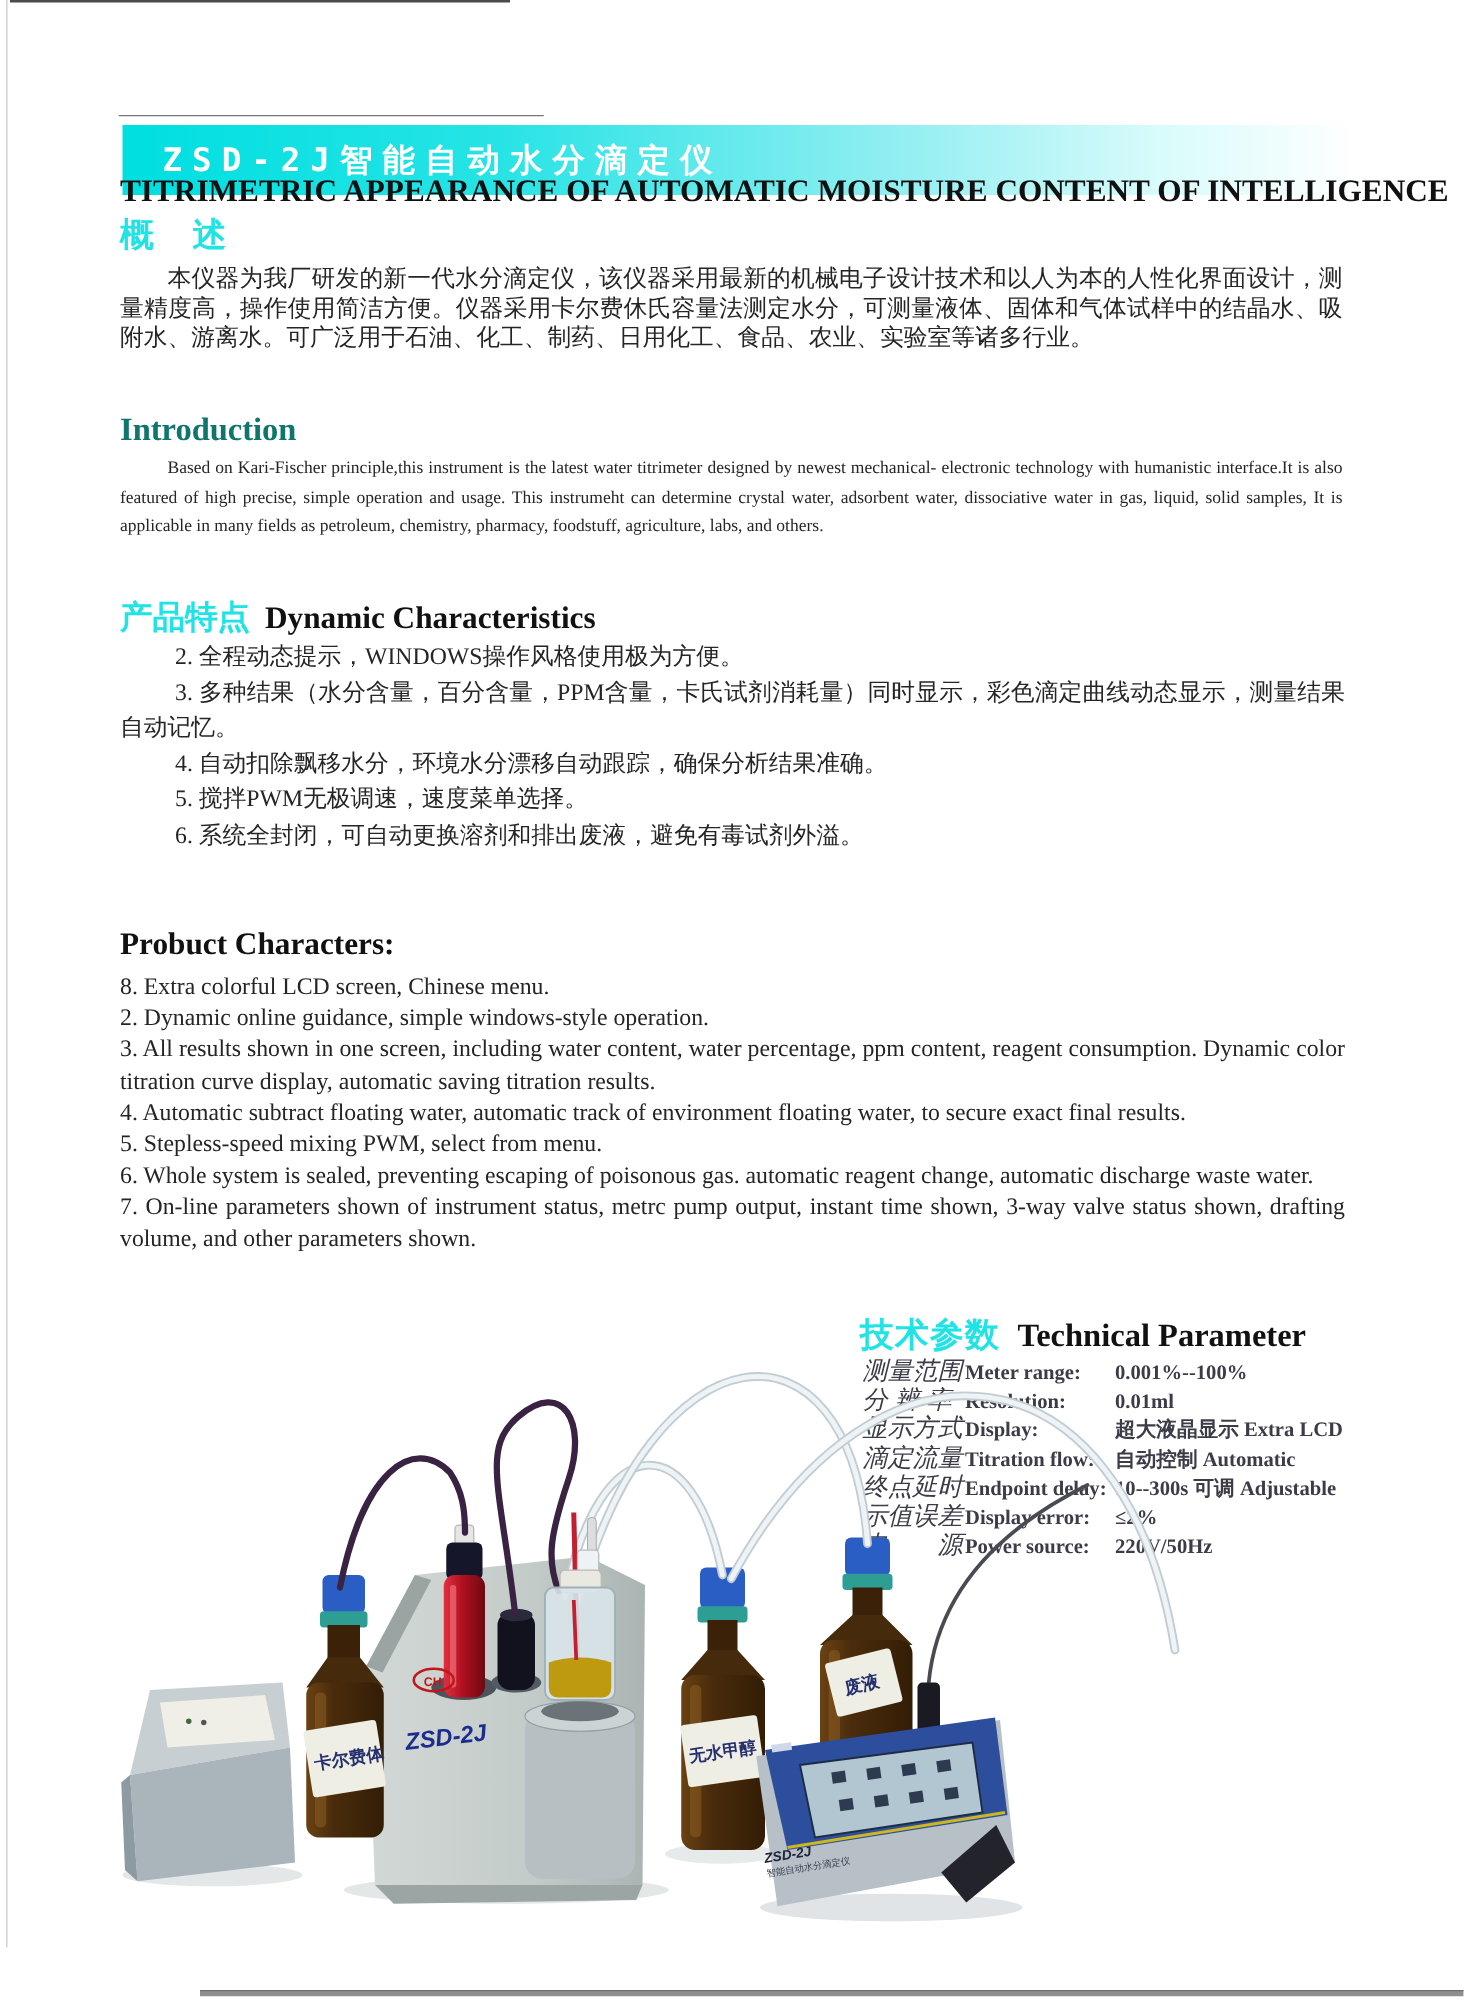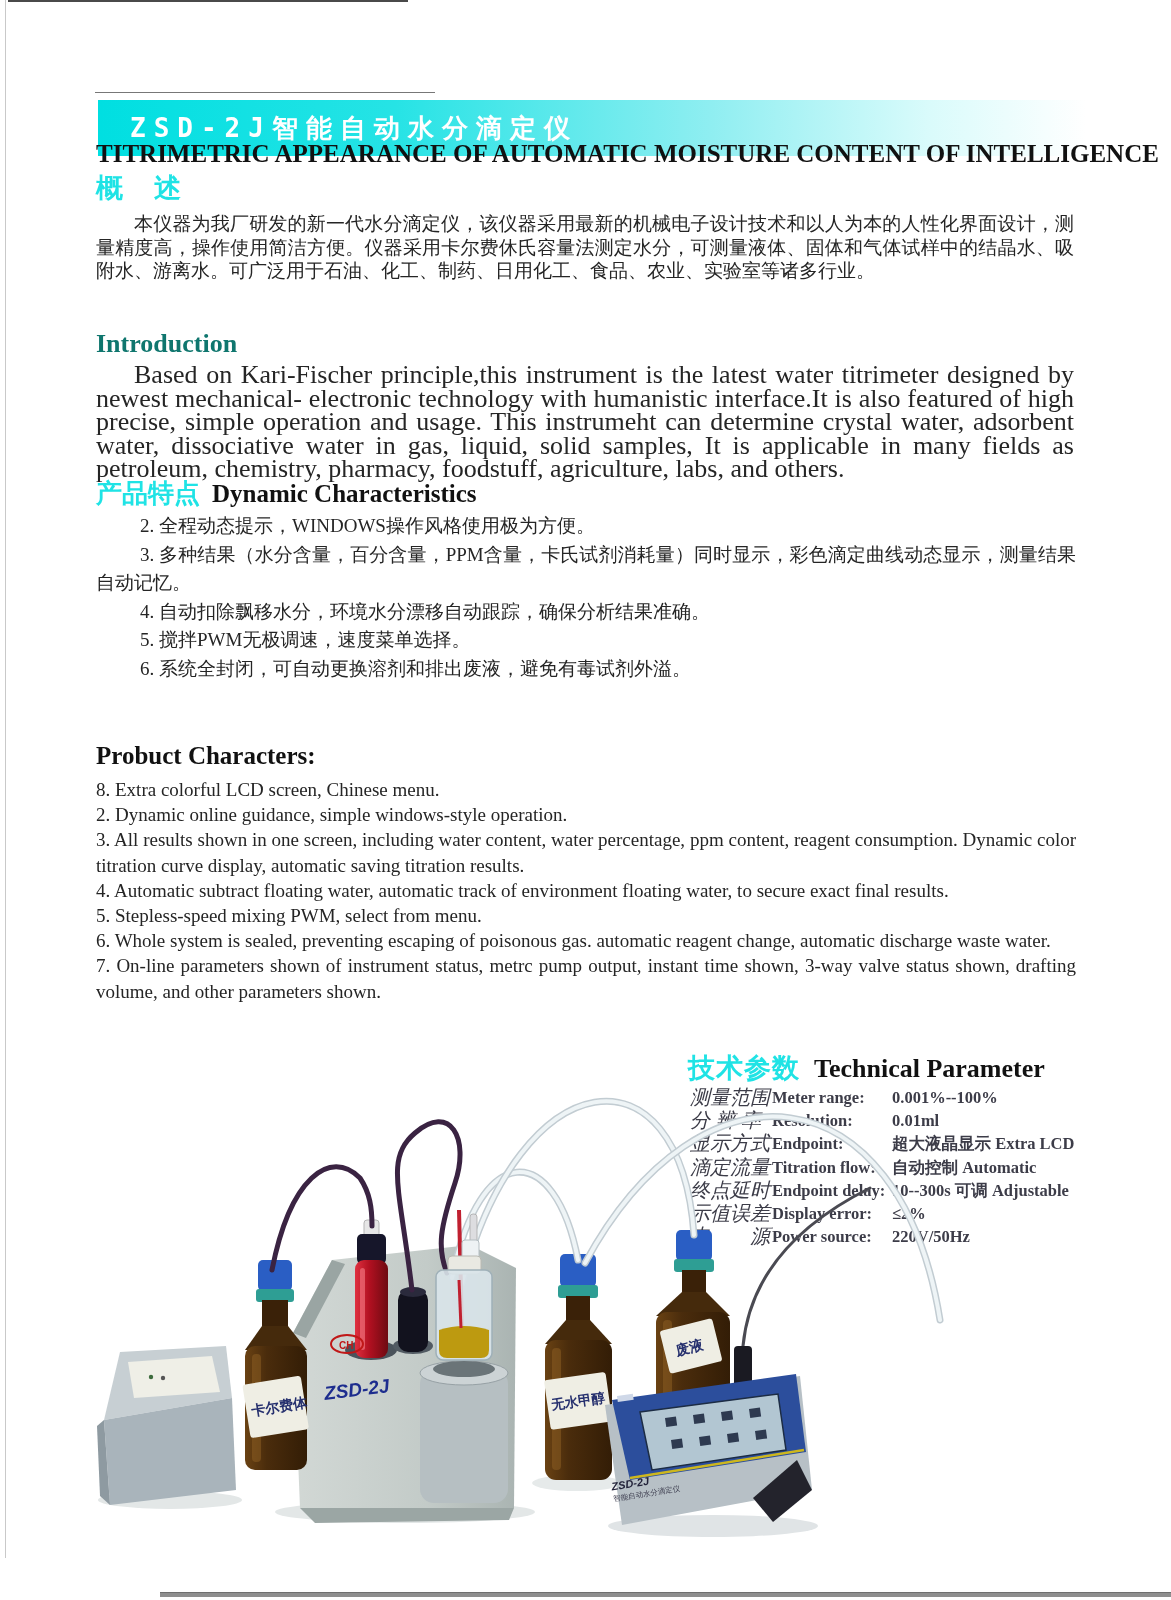--- a/index.html
+++ b/index.html
@@ -17,21 +17,21 @@
           display:flex;align-items:center;}
   .banner-text{padding-left:32px;font-family:"DejaVu Sans Mono","Liberation Sans",sans-serif;
           font-size:26px;font-weight:bold;color:#ffffff;letter-spacing:8px;white-space:nowrap;}
   .main-title{left:96px;top:140px;width:980px;font-size:25px;font-weight:bold;letter-spacing:0px;white-space:nowrap;color:#111;}
   .cyan{color:#1fe3e5;}
   .h-cn{font-family:"Liberation Sans","DejaVu Sans",sans-serif;font-weight:bold;}
   .overview-h{left:96px;top:170px;font-size:27px;letter-spacing:2px;}
   .body-cn{left:96px;top:212px;width:978px;font-size:19px;line-height:23.5px;text-align:justify;color:#252525;}
   .indent2{text-indent:38px;}
   .intro-h{left:96px;top:329px;font-size:26px;font-weight:bold;color:#0f766e;}
-  .intro-body{left:96px;top:363px;width:978px;font-size:26px;line-height:23.5px;text-align:justify;color:#252525;}
+  .intro-body{left:96px;top:363px;width:978px;font-size:14px;line-height:23.5px;text-align:justify;color:#252525;}
   .pc-h{left:96px;top:476px;white-space:nowrap;}
   .pc-h .cn{font-size:26px;}
   .pc-h .en{font-size:25px;font-weight:bold;color:#111;margin-left:8px;}
   .cn-list{left:96px;top:512px;width:980px;font-size:19px;line-height:28.6px;color:#252525;}
   .cn-list p{margin:0;text-indent:44px;text-align:justify;}
   .chars-h{left:96px;top:742px;font-size:25px;font-weight:bold;color:#111;}
   .en-list{left:96px;top:777px;width:980px;font-size:19px;line-height:25.2px;color:#252525;}
   .en-list p{margin:0;text-align:justify;}
   .tech-h{left:688px;top:1050px;white-space:nowrap;}
   .tech-h .cn{font-size:27px;letter-spacing:1px;}
@@ -93,21 +93,21 @@
     <span class="en">Technical Parameter</span>
   </div>
   <div class="abs tech-table">
     <span class="cn-l">测量范围</span>
     <span class="en-l">Meter range:</span>
     <span class="val">0.001%--100%</span>
     <span class="cn-l">分 辨 率</span>
     <span class="en-l">Resolution:</span>
     <span class="val">0.01ml</span>
     <span class="cn-l">显示方式</span>
-    <span class="en-l">Endpoint:</span>
+    <span class="en-l">Display:</span>
     <span class="val">超大液晶显示 Extra LCD</span>
     <span class="cn-l">滴定流量</span>
     <span class="en-l">Titration flow:</span>
     <span class="val">自动控制 Automatic</span>
     <span class="cn-l">终点延时</span>
     <span class="en-l">Endpoint delay:</span>
     <span class="val">10--300s 可调 Adjustable</span>
     <span class="cn-l">示值误差</span>
     <span class="en-l">Display error:</span>
     <span class="val">≤2%</span>

